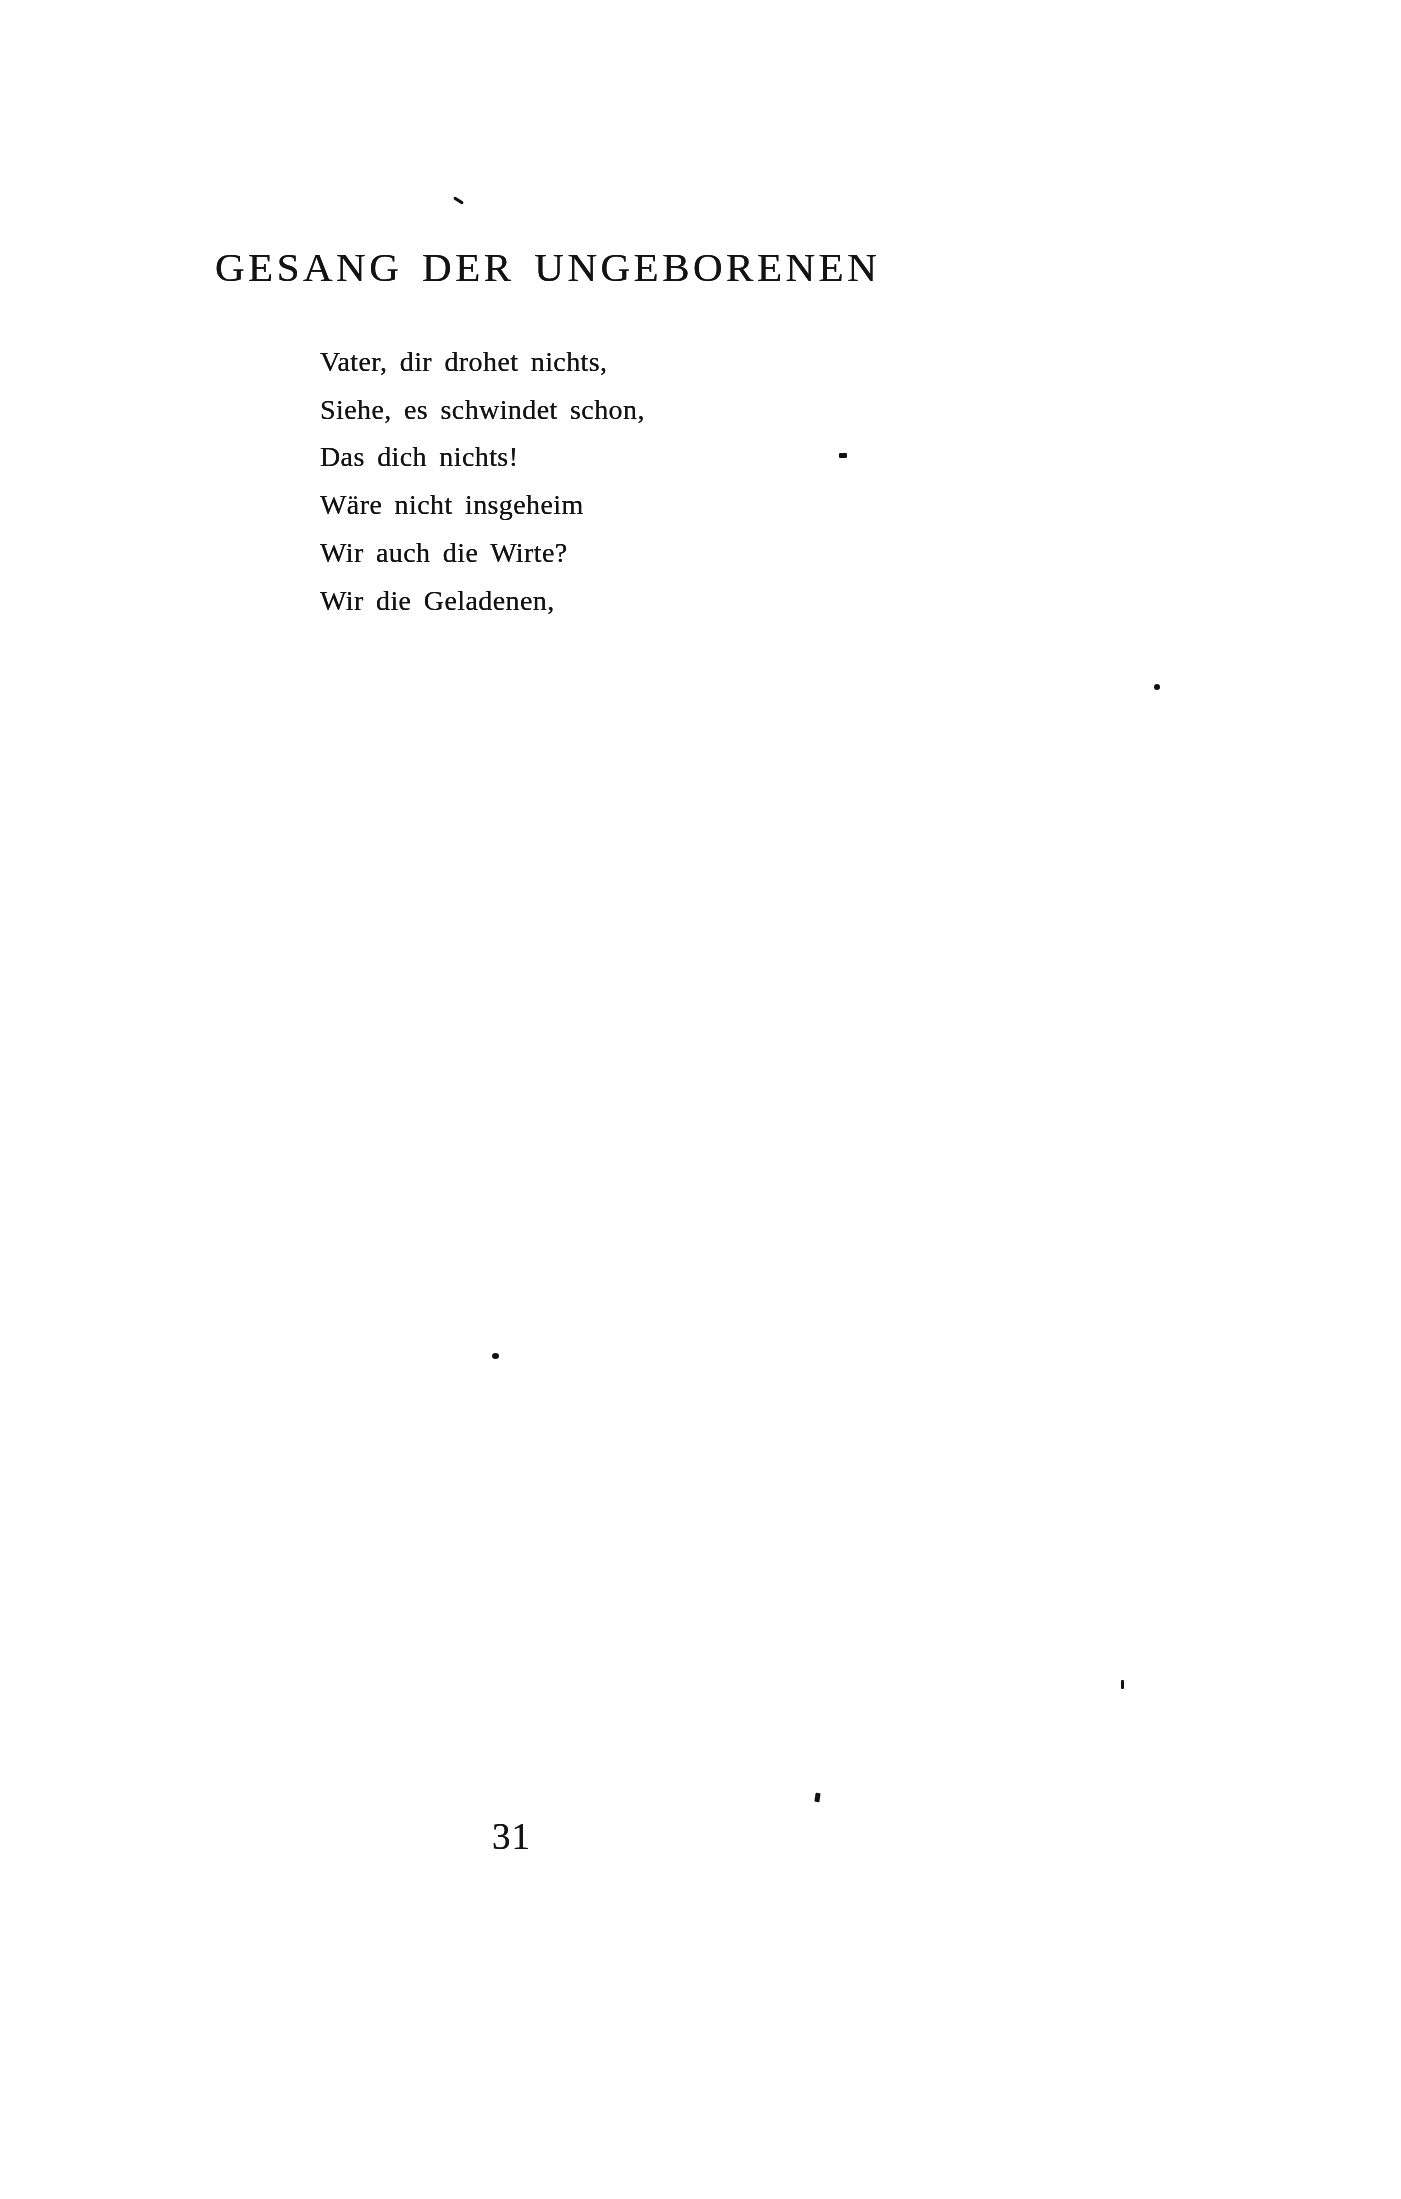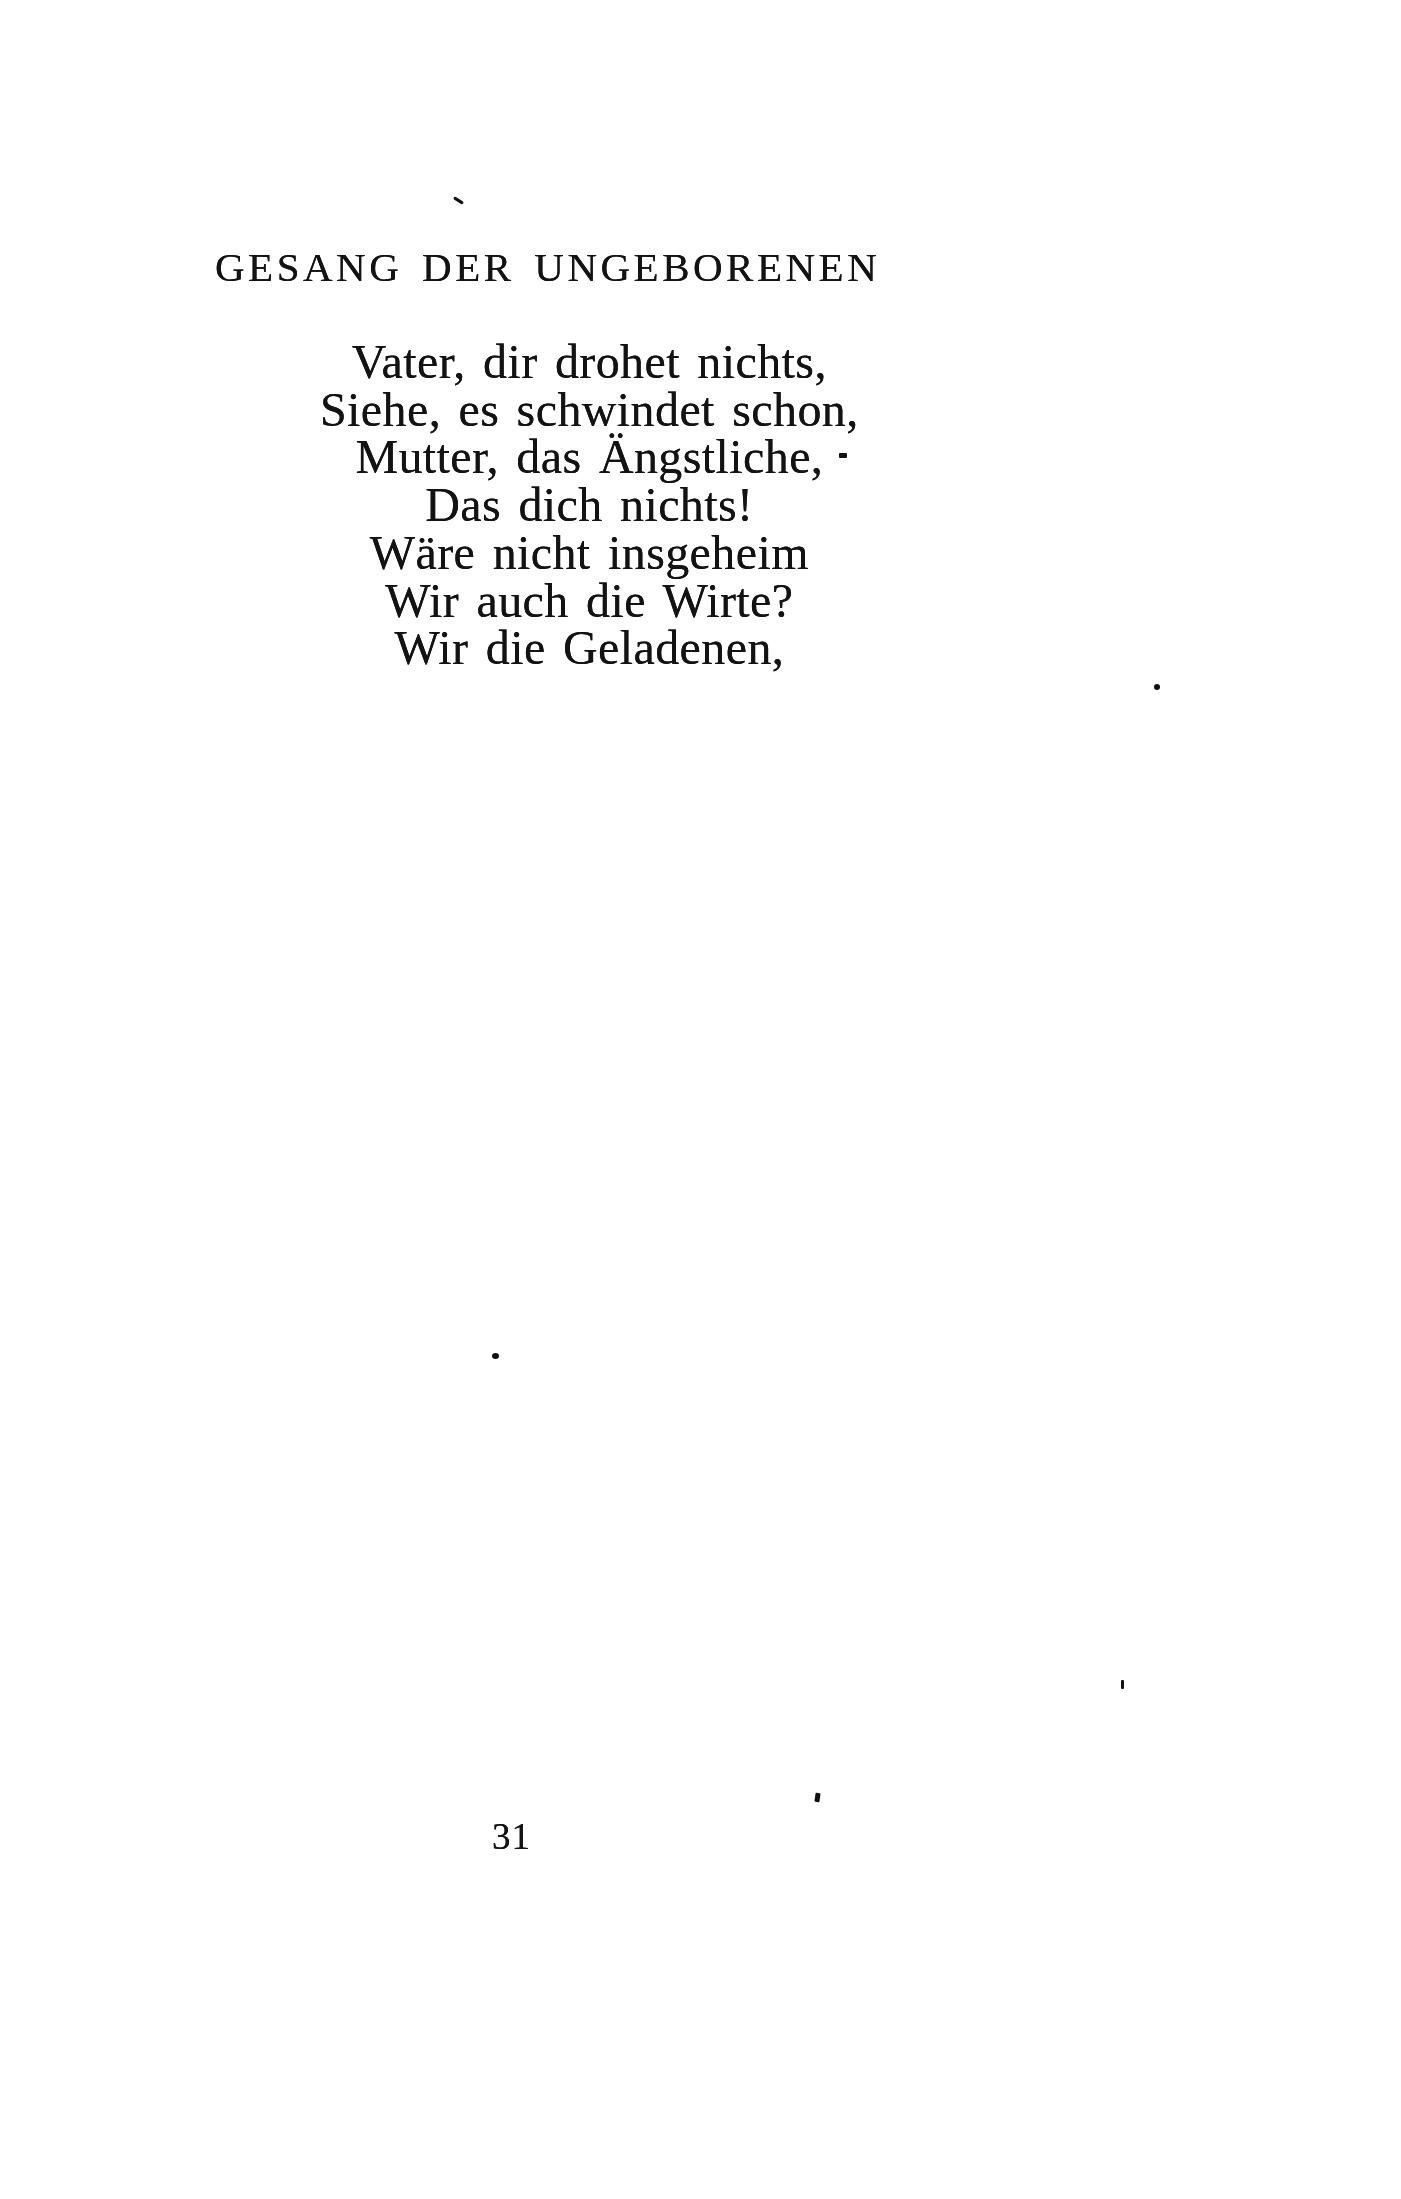--- a/index.html
+++ b/index.html
@@ -25,27 +25,26 @@
     letter-spacing: 3.5px;
     word-spacing: 6px;
     margin: 0;
     white-space: nowrap;
     text-shadow: 0 0 0.6px #131313;
   }
   #poem {
     position: absolute;
     left: 320px;
     top: 338px;
-    font-size: 48px;
+    font-size: 28px;
     line-height: 47.7px;
     letter-spacing: 0.4px;
     word-spacing: 5px;
     white-space: nowrap;
     text-shadow: 0 0 0.6px #131313;
-    text-align: center;
   }
   .poem-line { display: block; }
   #page-number {
     position: absolute;
     left: 492px;
     top: 1815px;
     font-size: 37px;
     letter-spacing: 1px;
     text-shadow: 0 0 0.6px #131313;
   }
@@ -62,21 +61,20 @@
 </head>
 <body>
 
 <div id="scan-page">
 
   <h1 id="poem-title">GESANG DER UNGEBORENEN</h1>
 
   <div id="poem">
     <span class="poem-line">Vater, dir drohet nichts,</span>
     <span class="poem-line">Siehe, es schwindet schon,</span>
-    <span class="poem-line">Mutter, das Ängstliche,</span>
     <span class="poem-line">Das dich nichts!</span>
     <span class="poem-line">Wäre nicht insgeheim</span>
     <span class="poem-line">Wir auch die Wirte?</span>
     <span class="poem-line">Wir die Geladenen,</span>
   </div>
 
   <div id="page-number">31</div>
 
   <div id="specks">
       <div class="speck diagonal-dash" style="left: 453px; top: 199px; width: 11px; height: 6px;"></div>

